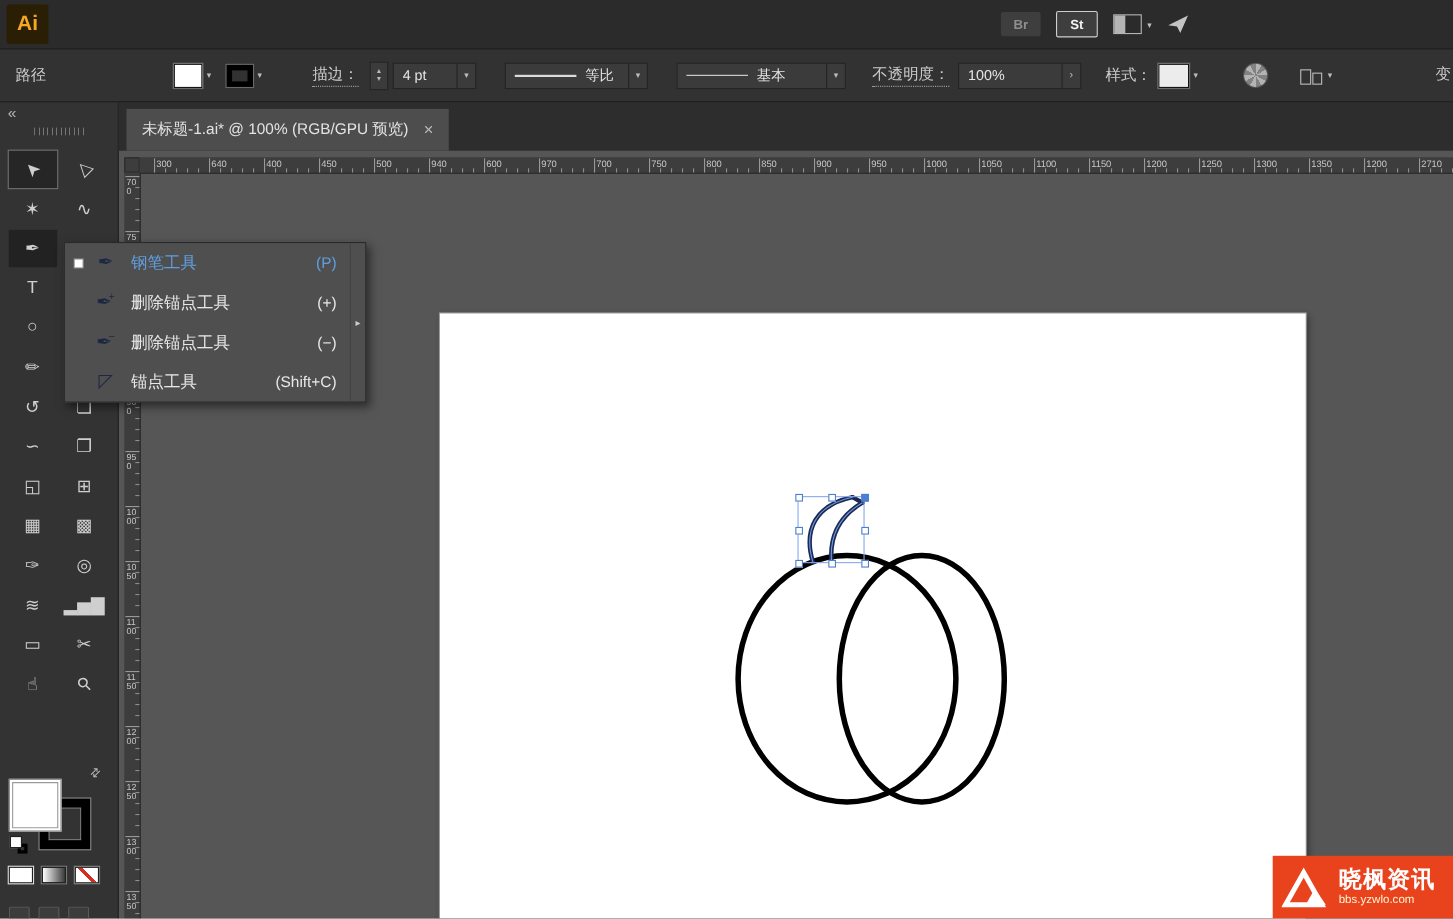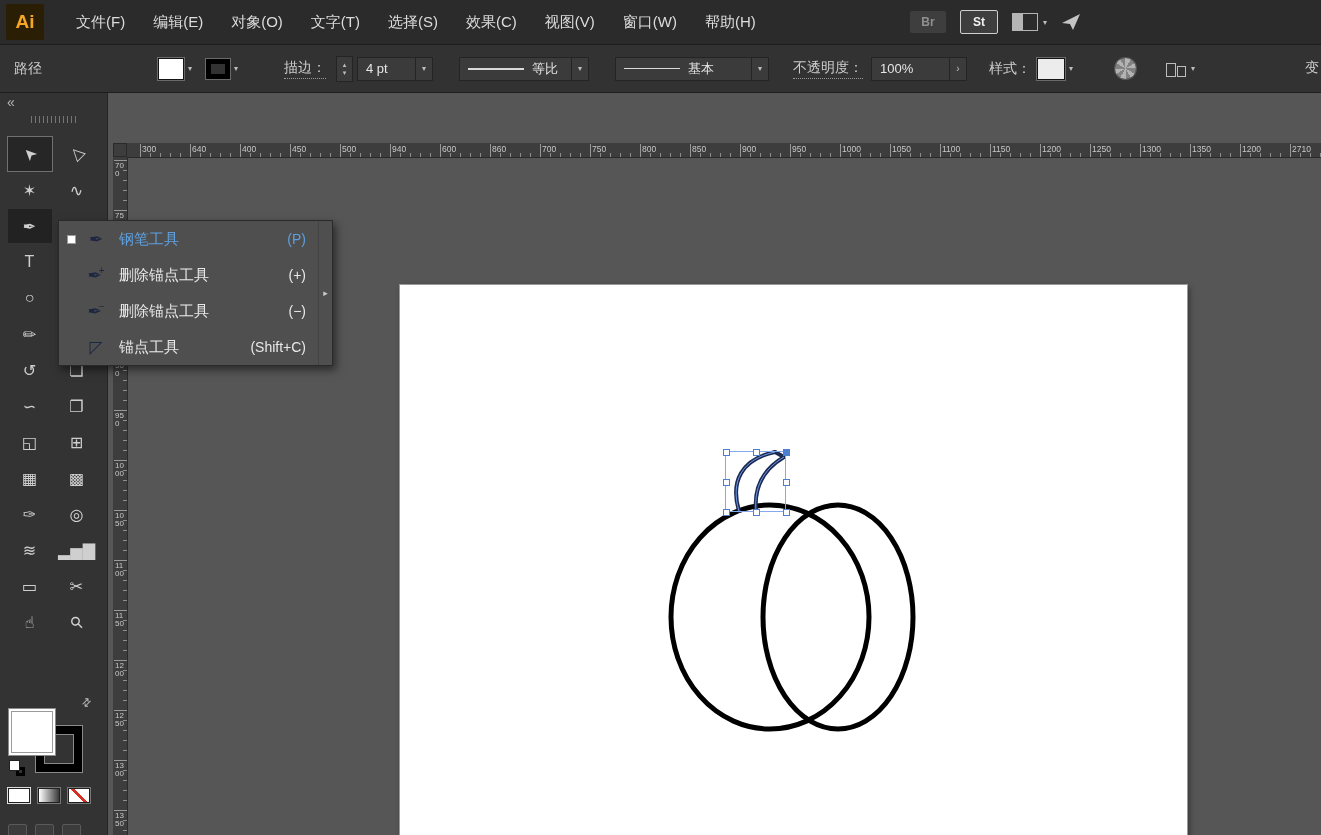--- a/index.html
+++ b/index.html
@@ -130,31 +130,20 @@
   .wm-title{font-size:21px;font-weight:bold;letter-spacing:1px;line-height:24px;}
   .wm-sub{font-size:10.5px;color:#fff3cf;line-height:13px;}
 </style>
 </head>
 <body>
 
 <div id="app">
 
   <header id="menubar">
     <div class="ai-logo">Ai</div>
-    <nav id="menu-items">
-        <div class="menu-item">文件(F)</div>
-        <div class="menu-item">编辑(E)</div>
-        <div class="menu-item">对象(O)</div>
-        <div class="menu-item">文字(T)</div>
-        <div class="menu-item">选择(S)</div>
-        <div class="menu-item">效果(C)</div>
-        <div class="menu-item">视图(V)</div>
-        <div class="menu-item">窗口(W)</div>
-        <div class="menu-item">帮助(H)</div>
-      </nav>
     <div class="mb-right">
       <div class="chip dim">Br</div>
       <div class="chip lit">St</div>
       <div class="ws">
         <span class="ws-icon"></span>
         <span class="chev">▾</span>
       </div>
       <svg width="20" height="18" viewBox="0 0 20 18">
         <path d="M1 10 L19 1 L12 17 L9 11 Z" fill="#c4c4c4"></path>
       </svg>
@@ -184,21 +173,21 @@
       <span class="line-prev"></span>
       <span style="flex:1">等比</span>
       <span class="combo-btn">▾</span>
     </span>
     <span class="combo" style="margin-left:26px;width:154px">
       <span class="line-prev thin"></span>
       <span style="flex:1">基本</span>
       <span class="combo-btn">▾</span>
     </span>
     <span class="cb-link" style="margin-left:24px">不透明度：</span>
-    <span class="combo" style="margin-left:8px;width:96px">
+    <span class="combo" style="margin-left:8px;width:112px">
       <span style="flex:1">100%</span>
       <span class="exp-btn">›</span>
     </span>
     <span class="cb-label" style="margin-left:22px">样式：</span>
     <span class="swatch-wrap" style="margin-left:6px">
       <span class="style-swatch"></span>
       <span class="chev">▾</span>
     </span>
     <span class="wheel" style="margin-left:42px"></span>
     <span class="align-ctrl" style="margin-left:30px">
@@ -309,20 +298,26 @@
       <span class="cbtn grad"></span>
       <span class="cbtn none"></span>
     </div>
     <div class="clip-row">
       <span class="dmode"></span>
       <span class="dmode"></span>
       <span class="dmode"></span>
     </div>
   </aside>
 
+  <div id="tabbar">
+    <div class="doc-tab">
+      <span>未标题-1.ai* @ 100% (RGB/GPU 预览)</span>
+      <span class="tab-close">×</span>
+    </div>
+  </div>
 
   <div id="canvas-area">
     <div class="ruler-corner"></div>
     <div id="hruler">
         <div class="htick major" style="left: 13px;"></div>
         <div class="hlab" style="left: 15px;">300</div>
         <div class="htick" style="left: 23px;"></div>
         <div class="htick" style="left: 33px;"></div>
         <div class="htick" style="left: 43px;"></div>
         <div class="htick" style="left: 53px;"></div>
@@ -356,21 +351,21 @@
         <div class="htick" style="left: 283px;"></div>
         <div class="htick" style="left: 293px;"></div>
         <div class="htick" style="left: 303px;"></div>
         <div class="htick major" style="left: 313px;"></div>
         <div class="hlab" style="left: 315px;">600</div>
         <div class="htick" style="left: 323px;"></div>
         <div class="htick" style="left: 333px;"></div>
         <div class="htick" style="left: 343px;"></div>
         <div class="htick" style="left: 353px;"></div>
         <div class="htick major" style="left: 363px;"></div>
-        <div class="hlab" style="left: 365px;">860</div>
+        <div class="hlab" style="left: 365px;">970</div>
         <div class="htick" style="left: 373px;"></div>
         <div class="htick" style="left: 383px;"></div>
         <div class="htick" style="left: 393px;"></div>
         <div class="htick" style="left: 403px;"></div>
         <div class="htick major" style="left: 413px;"></div>
         <div class="hlab" style="left: 415px;">700</div>
         <div class="htick" style="left: 423px;"></div>
         <div class="htick" style="left: 433px;"></div>
         <div class="htick" style="left: 443px;"></div>
         <div class="htick" style="left: 453px;"></div>
@@ -592,14 +587,24 @@
         <div class="fly-row">
           <span class="fly-mark"></span>
           <span class="fly-icon">◸</span>
           <span class="fly-label">锚点工具</span>
           <span class="fly-shortcut">(Shift+C)</span>
         </div>
       </div>
     <div class="fly-tear">▸</div>
   </div>
 
+  <div id="watermark">
+    <svg class="wm-logo" width="44" height="40" viewBox="0 0 48 42">
+      <path d="M4 38 L22 6 L40 38 Z" fill="none" stroke="#ffffff" stroke-width="5"></path>
+      <path d="M24 38 L33 22 L44 38 Z" fill="#ffffff"></path>
+    </svg>
+    <div class="wm-text">
+      <div class="wm-title">晓枫资讯</div>
+      <div class="wm-sub">bbs.yzwlo.com</div>
+    </div>
+  </div>
 
 </div>
 
 </body></html>

